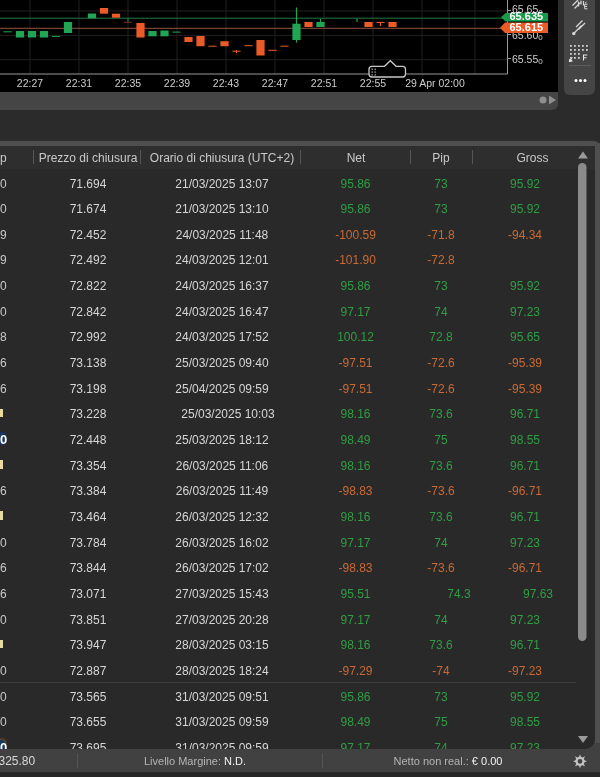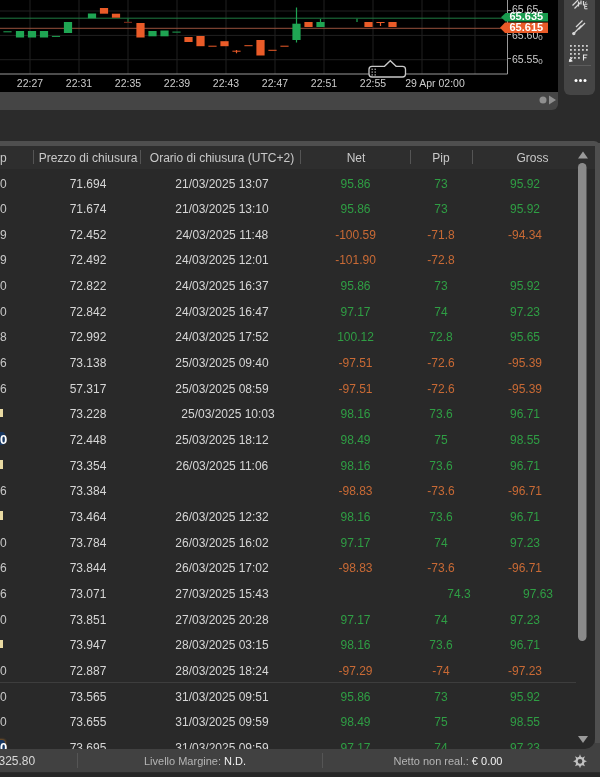--- a/index.html
+++ b/index.html
@@ -266,22 +266,22 @@
       <div class="row" style="top:203.04999999999998px;background:#292929;border-bottom:1px solid #3d3d3d;">
         <span class="lg">6</span>
         <span class="c" style="left:33px;width:110px;">73.138</span>
         <span class="c" style="left:143px;width:158px;">25/03/2025 09:40</span>
         <span class="c neg" style="left:300px;width:111px;">-97.51</span>
         <span class="c neg" style="left:410px;width:62px;">-72.6</span>
         <span class="c neg" style="left:472px;width:106px;">-95.39</span>
       </div>
       <div class="row" style="top:228.7px;background:#292929;border-bottom:1px solid #3d3d3d;">
         <span class="lg">6</span>
-        <span class="c" style="left:33px;width:110px;">57.317</span>
-        <span class="c" style="left:143px;width:158px;">25/03/2025 08:59</span>
+        <span class="c" style="left:33px;width:110px;">73.198</span>
+        <span class="c" style="left:143px;width:158px;">25/04/2025 09:59</span>
         <span class="c neg" style="left:300px;width:111px;">-97.51</span>
         <span class="c neg" style="left:410px;width:62px;">-72.6</span>
         <span class="c neg" style="left:472px;width:106px;">-95.39</span>
       </div>
       <div class="row" style="top:254.35px;background:#292929;border-bottom:1px solid #3d3d3d;">
         <span style="position:absolute;left:0;top:8.5px;width:2.5px;height:8.5px;background:#e9daa2;"></span>
         <span class="c" style="left:33px;width:110px;">73.228</span>
         <span class="c" style="left:149px;width:158px;">25/03/2025 10:03</span>
         <span class="c pos" style="left:300px;width:111px;">98.16</span>
         <span class="c pos" style="left:410px;width:62px;">73.6</span>
@@ -300,20 +300,21 @@
         <span style="position:absolute;left:0;top:8.5px;width:2.5px;height:8.5px;background:#e9daa2;"></span>
         <span class="c" style="left:33px;width:110px;">73.354</span>
         <span class="c" style="left:143px;width:158px;">26/03/2025 11:06</span>
         <span class="c pos" style="left:300px;width:111px;">98.16</span>
         <span class="c pos" style="left:410px;width:62px;">73.6</span>
         <span class="c pos" style="left:472px;width:106px;">96.71</span>
       </div>
       <div class="row" style="top:331.29999999999995px;background:#292929;border-bottom:1px solid #3d3d3d;">
         <span class="lg">6</span>
         <span class="c" style="left:33px;width:110px;">73.384</span>
+        <span class="c" style="left:143px;width:158px;">26/03/2025 11:49</span>
         <span class="c neg" style="left:300px;width:111px;">-98.83</span>
         <span class="c neg" style="left:410px;width:62px;">-73.6</span>
         <span class="c neg" style="left:472px;width:106px;">-96.71</span>
       </div>
       <div class="row" style="top:356.95px;background:#292929;border-bottom:1px solid #3d3d3d;">
         <span style="position:absolute;left:0;top:8.5px;width:2.5px;height:8.5px;background:#e9daa2;"></span>
         <span class="c" style="left:33px;width:110px;">73.464</span>
         <span class="c" style="left:143px;width:158px;">26/03/2025 12:32</span>
         <span class="c pos" style="left:300px;width:111px;">98.16</span>
         <span class="c pos" style="left:410px;width:62px;">73.6</span>
@@ -332,20 +333,21 @@
         <span class="c" style="left:33px;width:110px;">73.844</span>
         <span class="c" style="left:143px;width:158px;">26/03/2025 17:02</span>
         <span class="c neg" style="left:300px;width:111px;">-98.83</span>
         <span class="c neg" style="left:410px;width:62px;">-73.6</span>
         <span class="c neg" style="left:472px;width:106px;">-96.71</span>
       </div>
       <div class="row" style="top:433.9px;background:#292929;border-bottom:1px solid #3d3d3d;">
         <span class="lg">6</span>
         <span class="c" style="left:33px;width:110px;">73.071</span>
         <span class="c" style="left:143px;width:158px;">27/03/2025 15:43</span>
+        <span class="c pos" style="left:300px;width:111px;">95.51</span>
         <span class="c pos" style="left:428px;width:62px;">74.3</span>
         <span class="c pos" style="left:485px;width:106px;">97.63</span>
       </div>
       <div class="row" style="top:459.54999999999995px;background:#292929;border-bottom:1px solid #3d3d3d;">
         <span class="lg">0</span>
         <span class="c" style="left:33px;width:110px;">73.851</span>
         <span class="c" style="left:143px;width:158px;">27/03/2025 20:28</span>
         <span class="c pos" style="left:300px;width:111px;">97.17</span>
         <span class="c pos" style="left:410px;width:62px;">74</span>
         <span class="c pos" style="left:472px;width:106px;">97.23</span>

